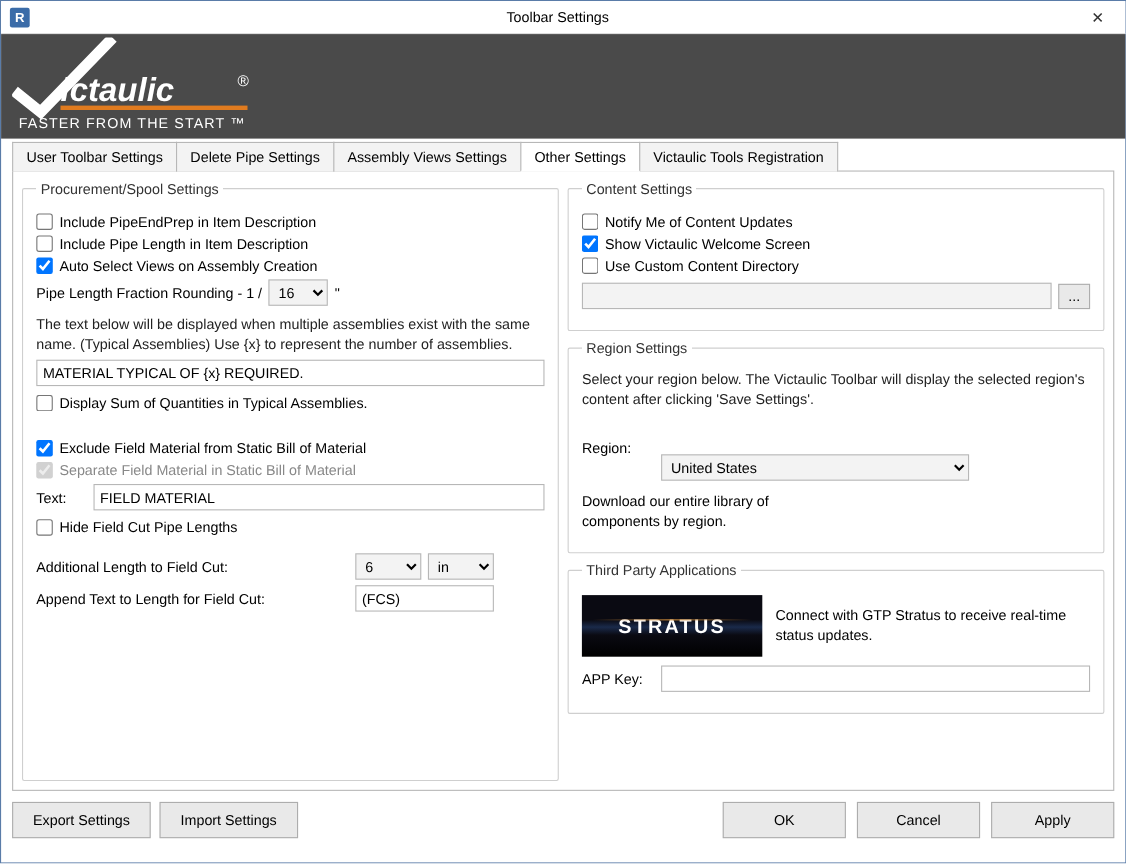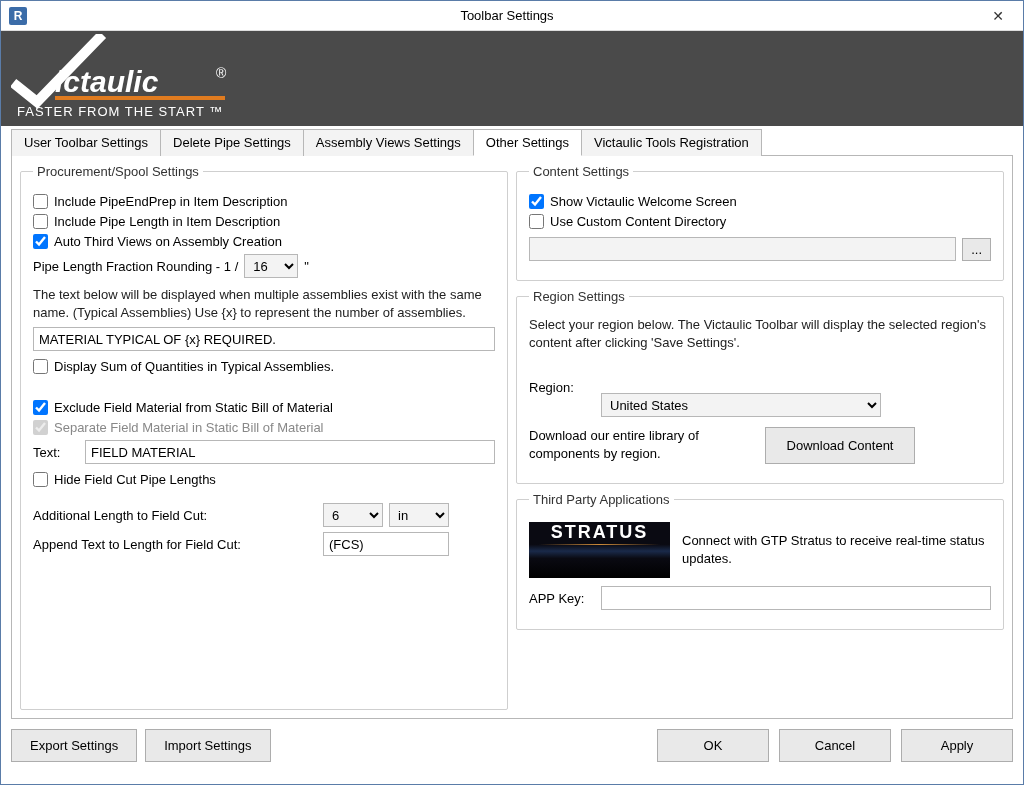--- a/index.html
+++ b/index.html
@@ -149,25 +149,26 @@
     min-width: 100px;
   }
   .btn.small { min-width:auto; padding:3px 8px; }
   .footer {
     display: flex;
     padding: 10px 10px 22px 10px;
   }
   .footer .left { display:flex; gap:8px; }
   .footer .right { margin-left:auto; display:flex; gap:10px; }
   .stratus {
-    width: 141px;
+    width: 164px;
     height: 56px;
     background: linear-gradient(#0a0a12 0%, #0a0a12 40%, #1a2a4a 52%, #0a0a12 65%, #000 100%);
     color:#fff;
     display:flex;
+    align-items:center;
     justify-content:center;
     font-weight:bold;
     font-size:18px;
     letter-spacing:2px;
     position:relative;
   }
   .stratus::before {
     content:"";
     position:absolute;
     top:22px; left:10px; right:10px; height:1px;
@@ -225,21 +226,21 @@
           </div>
           <div class="row">
             <label class="chk">
               <input type="checkbox" style="">
               <span>Include Pipe Length in Item Description</span>
             </label>
           </div>
           <div class="row">
             <label class="chk">
               <input type="checkbox" checked="" style="">
-              <span>Auto Third Views on Assembly Creation</span>
+              <span>Auto Select Views on Assembly Creation</span>
             </label>
           </div>
           <div class="row">
             <span>Pipe Length Fraction Rounding - 1 /</span>
             <select style="width:54px">
               <option>16</option>
             </select>
             <span>"</span>
           </div>
 
@@ -297,20 +298,26 @@
           </div>
         </fieldset>
       </div>
 
       <div class="col">
 
         <fieldset>
           <legend>Content Settings</legend>
           <div class="row">
             <label class="chk">
+              <input type="checkbox" style="">
+              <span>Notify Me of Content Updates</span>
+            </label>
+          </div>
+          <div class="row">
+            <label class="chk">
               <input type="checkbox" checked="" style="">
               <span>Show Victaulic Welcome Screen</span>
             </label>
           </div>
           <div class="row">
             <label class="chk">
               <input type="checkbox" style="">
               <span>Use Custom Content Directory</span>
             </label>
           </div>
@@ -324,21 +331,20 @@
           <legend>Region Settings</legend>
           <div class="desc" style="margin-top:2px">Select your region below.  The Victaulic Toolbar will display the selected region's content after clicking 'Save Settings'.</div>
           <div class="row">
             <span style="width:66px">Region:</span>
             <select class="region-select">
               <option>United States</option>
             </select>
           </div>
           <div class="row" style="margin-top:10px; align-items:flex-start">
             <span style="width:230px; line-height:1.4">Download our entire library of components by region.</span>
-            <button class="btn" style="min-width:150px; padding:10px 12px">Download Content</button>
           </div>
         </fieldset>
 
         <fieldset>
           <legend>Third Party Applications</legend>
           <div class="row" style="align-items:center; gap:12px">
             <div class="stratus">
               <span>STRATUS</span>
             </div>
             <span style="flex:1; line-height:1.4">Connect with GTP Stratus to receive real-time status updates.</span>

